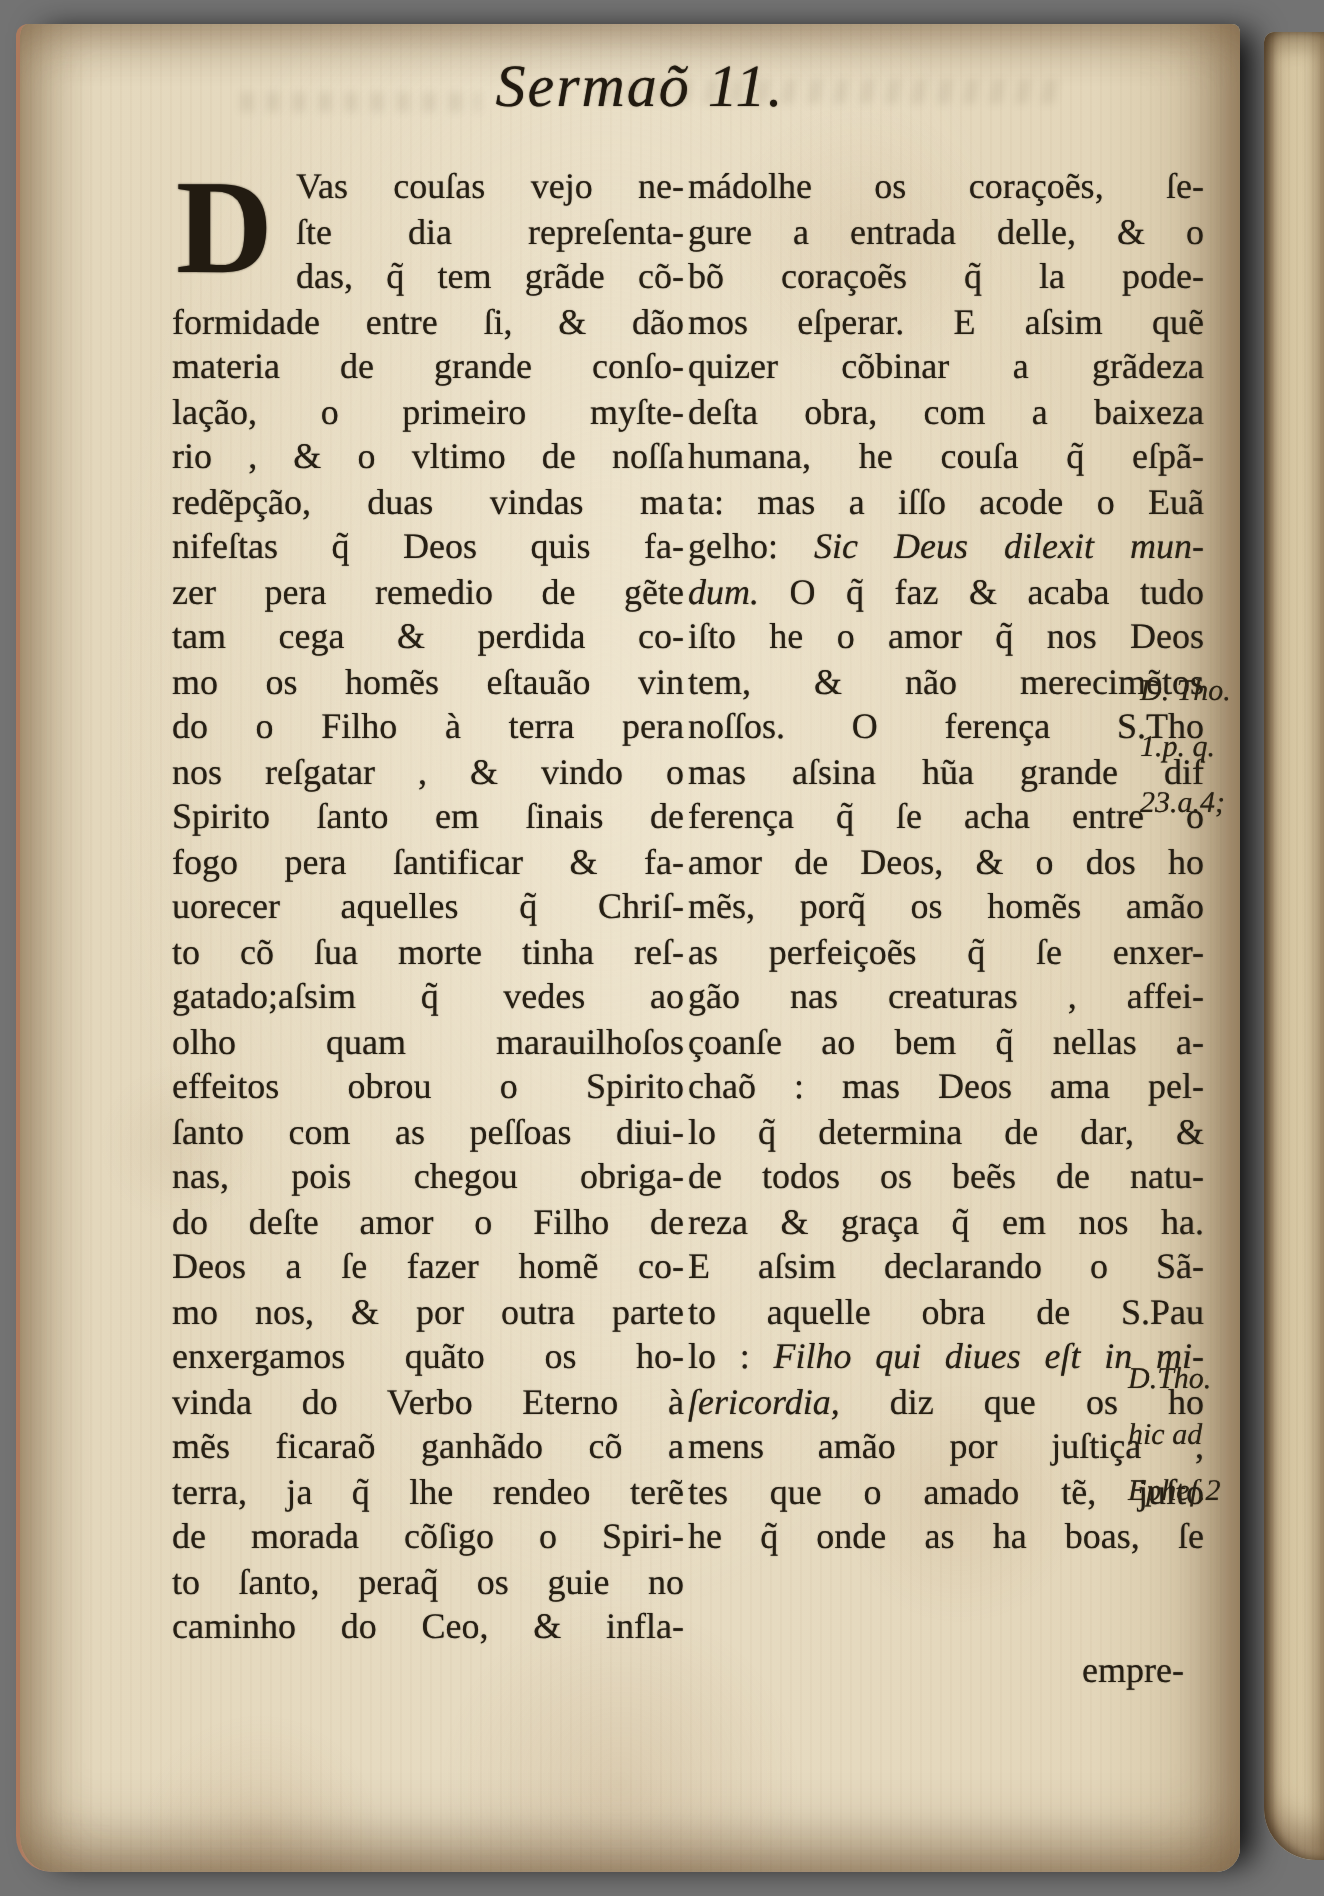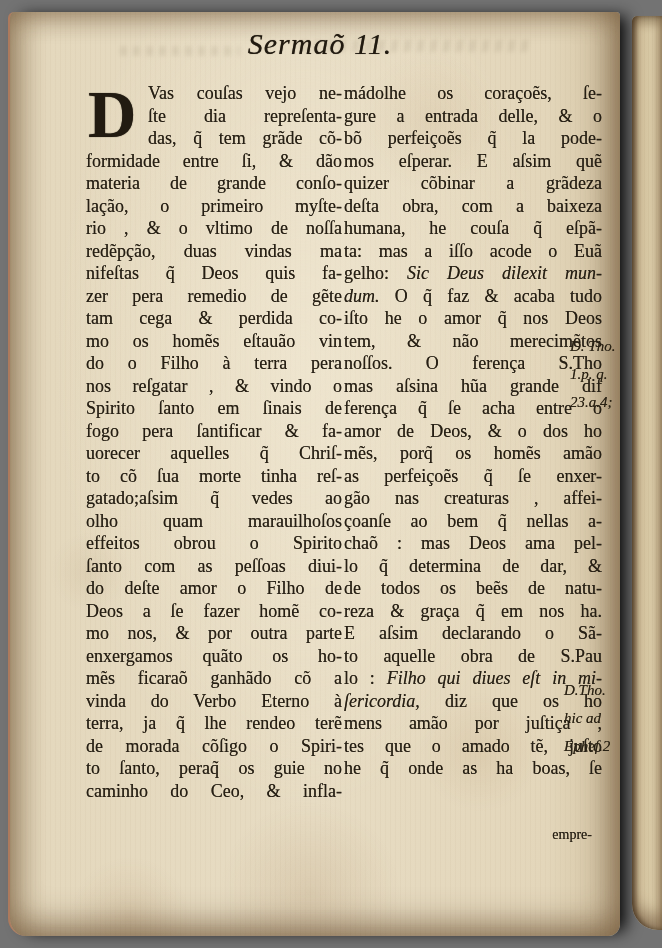--- a/index.html
+++ b/index.html
@@ -61,21 +61,21 @@
   .col-left{left:86px;width:256px;}
   .col-right{left:344px;width:258px;}
   .textcol .line{
     height:22.5px;line-height:22.5px;white-space:nowrap;
     text-align:justify;text-align-last:justify;
   }
   .col-left .line:nth-child(-n+3){margin-left:62px;}
   .it{font-style:italic;}
   .catchword{
     position:absolute;left:344px;top:824px;width:248px;
-    font-size:14px;line-height:22.5px;text-align:right;
+    font-size:18px;line-height:22.5px;text-align:right;
     color:#261f14;text-shadow:0 0 .6px rgba(38,31,20,.72);
   }
   .margin-note{
     position:absolute;width:95px;
     font-style:italic;font-size:15px;line-height:28px;
     color:#2a2214;text-shadow:0 0 .5px rgba(42,34,20,.7);
   }
   .note-1{left:570px;top:332px;}
   .note-2{left:564px;top:676px;}
   .margin-note .line{text-align:left;text-align-last:auto;white-space:nowrap;}
@@ -117,36 +117,37 @@
       <div class="line"><span>do o Filho à terra pera</span></div>
       <div class="line"><span>nos reſgatar , &amp; vindo o</span></div>
       <div class="line"><span>Spirito ſanto em ſinais de</span></div>
       <div class="line"><span>fogo pera ſantificar &amp; fa-</span></div>
       <div class="line"><span>uorecer aquelles q̃ Chriſ-</span></div>
       <div class="line"><span>to cõ ſua morte tinha reſ-</span></div>
       <div class="line"><span>gatado;aſsim q̃ vedes ao</span></div>
       <div class="line"><span>olho quam marauilhoſos</span></div>
       <div class="line"><span>effeitos obrou o Spirito</span></div>
       <div class="line"><span>ſanto com as peſſoas diui-</span></div>
+      <div class="line"><span>nas, pois chegou obriga-</span></div>
       <div class="line"><span>do deſte amor o Filho de</span></div>
       <div class="line"><span>Deos a ſe fazer homẽ co-</span></div>
       <div class="line"><span>mo nos, &amp; por outra parte</span></div>
       <div class="line"><span>enxergamos quãto os ho-</span></div>
+      <div class="line"><span>vinda do Verbo Eterno à</span></div>
       <div class="line"><span>mẽs ficaraõ ganhãdo cõ a</span></div>
-      <div class="line"><span>vinda do Verbo Eterno à</span></div>
       <div class="line"><span>terra, ja q̃ lhe rendeo terẽ</span></div>
       <div class="line"><span>de morada cõſigo o Spiri-</span></div>
       <div class="line"><span>to ſanto, peraq̃ os guie no</span></div>
       <div class="line"><span>caminho do Ceo, &amp; infla-</span></div>
     </div>
 
   <div class="textcol col-right">
       <div class="line"><span>mádolhe os coraçoẽs, ſe-</span></div>
       <div class="line"><span>gure a entrada delle, &amp; o</span></div>
-      <div class="line"><span>bõ perfeiçoẽs q̃ la pode-</span></div>
+      <div class="line"><span>bõ coraçoẽs q̃ la pode-</span></div>
       <div class="line"><span>mos eſperar. E aſsim quẽ</span></div>
       <div class="line"><span>quizer cõbinar a grãdeza</span></div>
       <div class="line"><span>deſta obra, com a baixeza</span></div>
       <div class="line"><span>humana, he couſa q̃ eſpã-</span></div>
       <div class="line"><span>ta: mas a iſſo acode o Euã</span></div>
       <div class="line"><span>gelho: </span><span class="it">Sic Deus dilexit mun-</span></div>
       <div class="line"><span class="it">dum.</span><span> O q̃ faz &amp; acaba tudo</span></div>
       <div class="line"><span>iſto he o amor q̃ nos Deos</span></div>
       <div class="line"><span>tem, &amp; não merecimẽtos</span></div>
       <div class="line"><span>noſſos. O ferença S.Tho</span></div>

